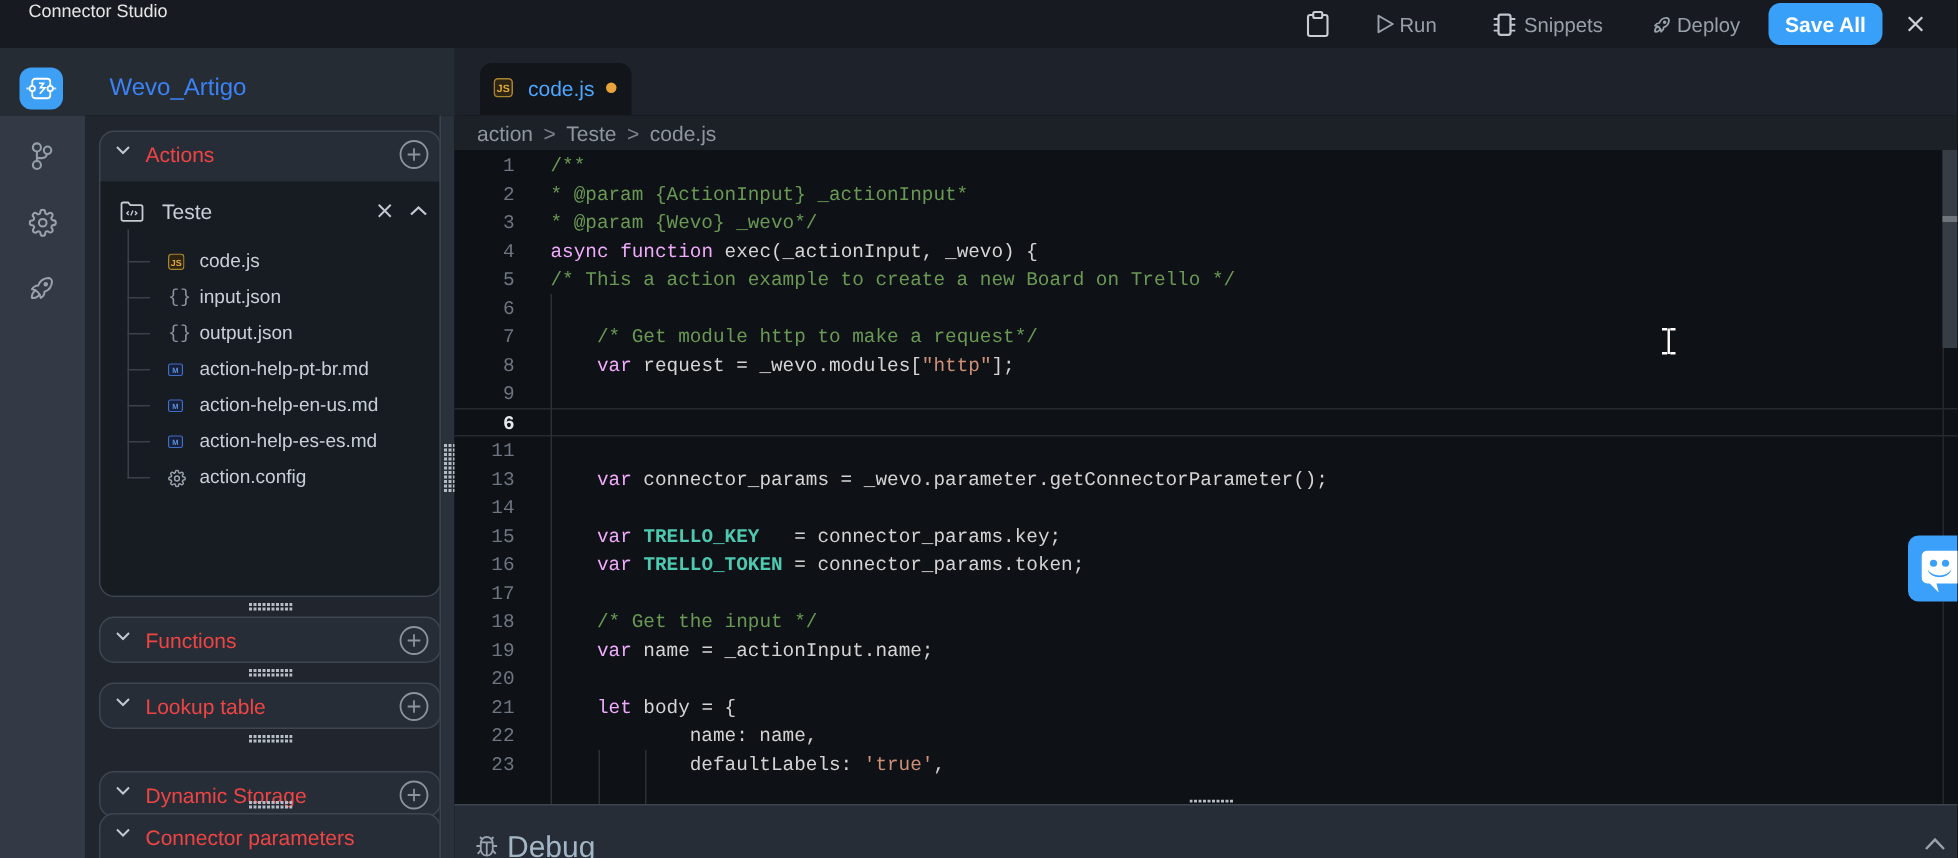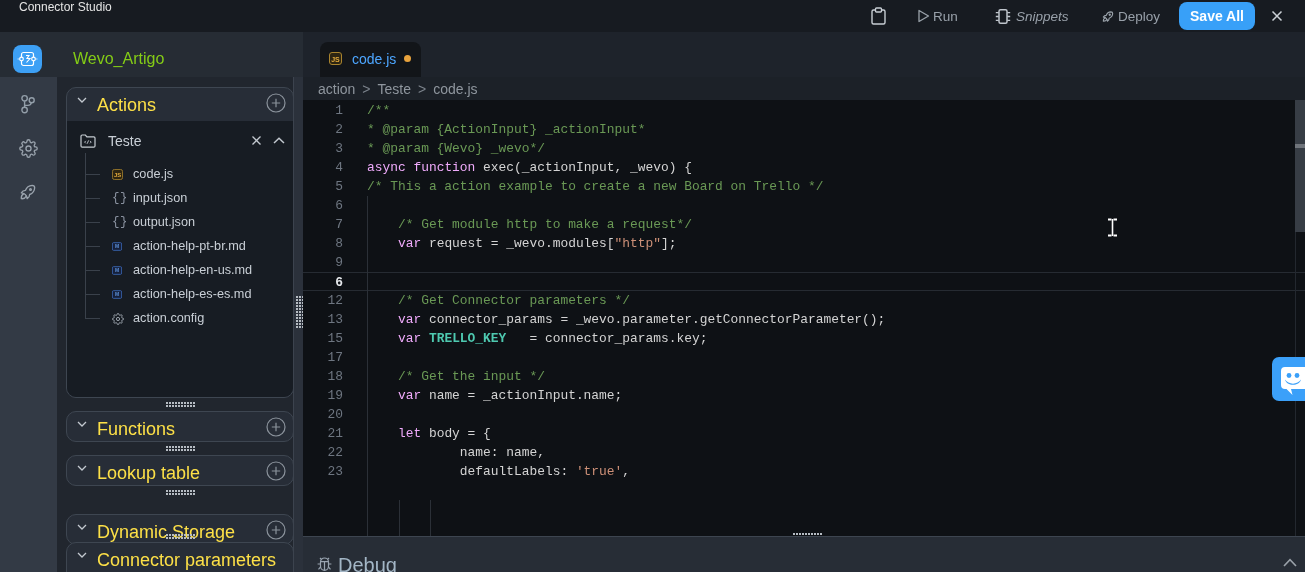--- a/index.html
+++ b/index.html
@@ -8,29 +8,29 @@
   .abs{position:absolute;}
   
   #topbar{left:0;top:0;width:1305px;height:32px;background:#171b21;}
   #topbar .title{position:absolute;left:19px;top:0;font-size:12px;color:#e5e5e5;}
   .tb-item{position:absolute;top:0;height:32px;display:flex;align-items:center;color:#98a0a9;font-size:13.5px;}
   #saveall{left:1179px;top:2px;width:76px;height:28px;background:#38a0f8;border-radius:8px;
            color:#fff;font-size:14px;font-weight:bold;display:flex;align-items:center;justify-content:center;}
   
   #band{left:0;top:32px;width:305px;height:45px;background:#262c34;}
   #bluesq{left:13px;top:45px;width:29px;height:28px;background:#3da0f5;border-radius:8px;}
-  #projname{left:73px;top:50px;font-size:16px;color:#84cc16;}
+  #projname{left:73px;top:50px;font-size:16px;color:#3b82f6;}
   
   #sidebar{left:0;top:77px;width:57px;height:495px;background:#333a45;}
   
   #panel{left:57px;top:77px;width:236px;height:495px;background:#21262e;}
   .box{position:absolute;left:9px;width:228px;background:#272d37;border:1px solid #3e4651;border-radius:10px;box-sizing:border-box;}
   .boxhead{position:absolute;left:0;top:0;width:100%;height:30px;}
   .boxhead .chev{position:absolute;left:10px;top:9px;}
-  .boxhead .lbl{position:absolute;left:30px;top:7px;font-size:18px;color:#fde047;}
+  .boxhead .lbl{position:absolute;left:30px;top:7px;font-size:14px;color:#ef4444;}
   .boxhead .plus{position:absolute;right:7px;top:5px;}
   .treelabel{font-size:12.7px;color:#c9cfd6;}
   
   #sep{left:293px;top:77px;width:10px;height:495px;background:#2b313b;border-left:1px solid #3c434e;box-sizing:border-box;}
   
   #tabstrip{left:303px;top:32px;width:1002px;height:45px;background:#1e232b;}
   #tab{position:absolute;left:17px;top:10px;width:101px;height:35px;background:#121519;border-radius:8px 8px 0 0;}
   #crumb{left:303px;top:77px;width:1002px;height:23px;background:#1c2128;font-size:14px;color:#8f969e;}
   #code{left:303px;top:100px;width:1002px;height:436px;background:#0e1115;}
   .cl{display:flex;height:19px;line-height:19px;font-family:"Liberation Mono",monospace;font-size:12.9px;white-space:pre;}
@@ -62,21 +62,21 @@
     <svg width="13" height="14" viewBox="0 0 13 14" fill="none" stroke="#9aa2aa" stroke-width="1.3">
       <path d="M2 1.5 L11.5 7 L2 12.5 Z" stroke-linejoin="round"></path>
     </svg>
     <span style="margin-left:3px;">Run</span>
   </div>
   <div class="tb-item" style="left:993px;">
     <svg width="20" height="17" viewBox="0 0 20 17" fill="none" stroke="#c0c6cd" stroke-width="1.5">
       <rect x="6" y="1.8" width="8" height="13.4" rx="1.5"></rect>
       <path d="M2.8 4.6h3M2.8 8.5h3M2.8 12.4h3M14.2 4.6h3M14.2 8.5h3M14.2 12.4h3" stroke-width="1.3"></path>
     </svg>
-    <span style="margin-left:3px;font-style:italic;">Snippets</span>
+    <span style="margin-left:3px;">Snippets</span>
   </div>
   <div class="tb-item" style="left:1101px;text-align:right;">
     <svg width="14" height="15" viewBox="0 0 24 24" fill="none" stroke="#9aa2aa" stroke-width="2" stroke-linejoin="round" stroke-linecap="round">
       <path d="M4 13a8 8 0 0 1 7 7 6 6 0 0 0 3-5 9 9 0 0 0 6-8 3 3 0 0 0-3-3 9 9 0 0 0-8 6 6 6 0 0 0-5 3"></path>
       <path d="M7 14a6 6 0 0 0-3 6 6 6 0 0 0 6-3"></path>
       <circle cx="15" cy="9" r="1"></circle>
     </svg>
     <span style="margin-left:3px;">Deploy</span>
   </div>
   <div class="abs" id="saveall">Save All</div>
@@ -336,23 +336,25 @@
     <div class="cl"><span class="ln">1</span><span class="ct"><span class="com">/**</span></span></div>
     <div class="cl"><span class="ln">2</span><span class="ct"><span class="com">* @param {ActionInput} _actionInput*</span></span></div>
     <div class="cl"><span class="ln">3</span><span class="ct"><span class="com">* @param {Wevo} _wevo*/</span></span></div>
     <div class="cl"><span class="ln">4</span><span class="ct"><span class="kw">async</span> <span class="kw">function</span> exec(_actionInput, _wevo) {</span></div>
     <div class="cl"><span class="ln">5</span><span class="ct"><span class="com">/* This a action example to create a new Board on Trello */</span></span></div>
     <div class="cl"><span class="ln">6</span><span class="ct"></span></div>
     <div class="cl"><span class="ln">7</span><span class="ct">    <span class="com">/* Get module http to make a request*/</span></span></div>
     <div class="cl"><span class="ln">8</span><span class="ct">    <span class="kw">var</span> request = _wevo.modules[<span class="str">"http"</span>];</span></div>
     <div class="cl"><span class="ln">9</span><span class="ct"></span></div>
     <div class="cl" style="border-top:1px solid #262b32;border-bottom:1px solid #262b32;box-sizing:border-box;height:19px;"><span class="ln" style="color:#e6e9ec;font-weight:bold;">6</span><span class="ct"></span></div>
-    <div class="cl"><span class="ln">12</span><span class="ct">    <span class="com">/* Get Connector parameters */</span></span></div>
+    <div class="cl"><span class="ln">11</span><span class="ct"></span></div>
     <div class="cl"><span class="ln">13</span><span class="ct">    <span class="kw">var</span> connector_params = _wevo.parameter.getConnectorParameter();</span></div>
+    <div class="cl"><span class="ln">14</span><span class="ct"></span></div>
     <div class="cl"><span class="ln">15</span><span class="ct">    <span class="kw">var</span> <span class="teal">TRELLO_KEY</span>   = connector_params.key;</span></div>
+    <div class="cl"><span class="ln">16</span><span class="ct">    <span class="kw">var</span> <span class="teal">TRELLO_TOKEN</span> = connector_params.token;</span></div>
     <div class="cl"><span class="ln">17</span><span class="ct"></span></div>
     <div class="cl"><span class="ln">18</span><span class="ct">    <span class="com">/* Get the input */</span></span></div>
     <div class="cl"><span class="ln">19</span><span class="ct">    <span class="kw">var</span> name = _actionInput.name;</span></div>
     <div class="cl"><span class="ln">20</span><span class="ct"></span></div>
     <div class="cl"><span class="ln">21</span><span class="ct">    <span class="kw">let</span> body = {</span></div>
     <div class="cl"><span class="ln">22</span><span class="ct">            name: name,</span></div>
     <div class="cl"><span class="ln">23</span><span class="ct">            defaultLabels: <span class="str">'true'</span>,</span></div>
   </div>
 </div>
 

